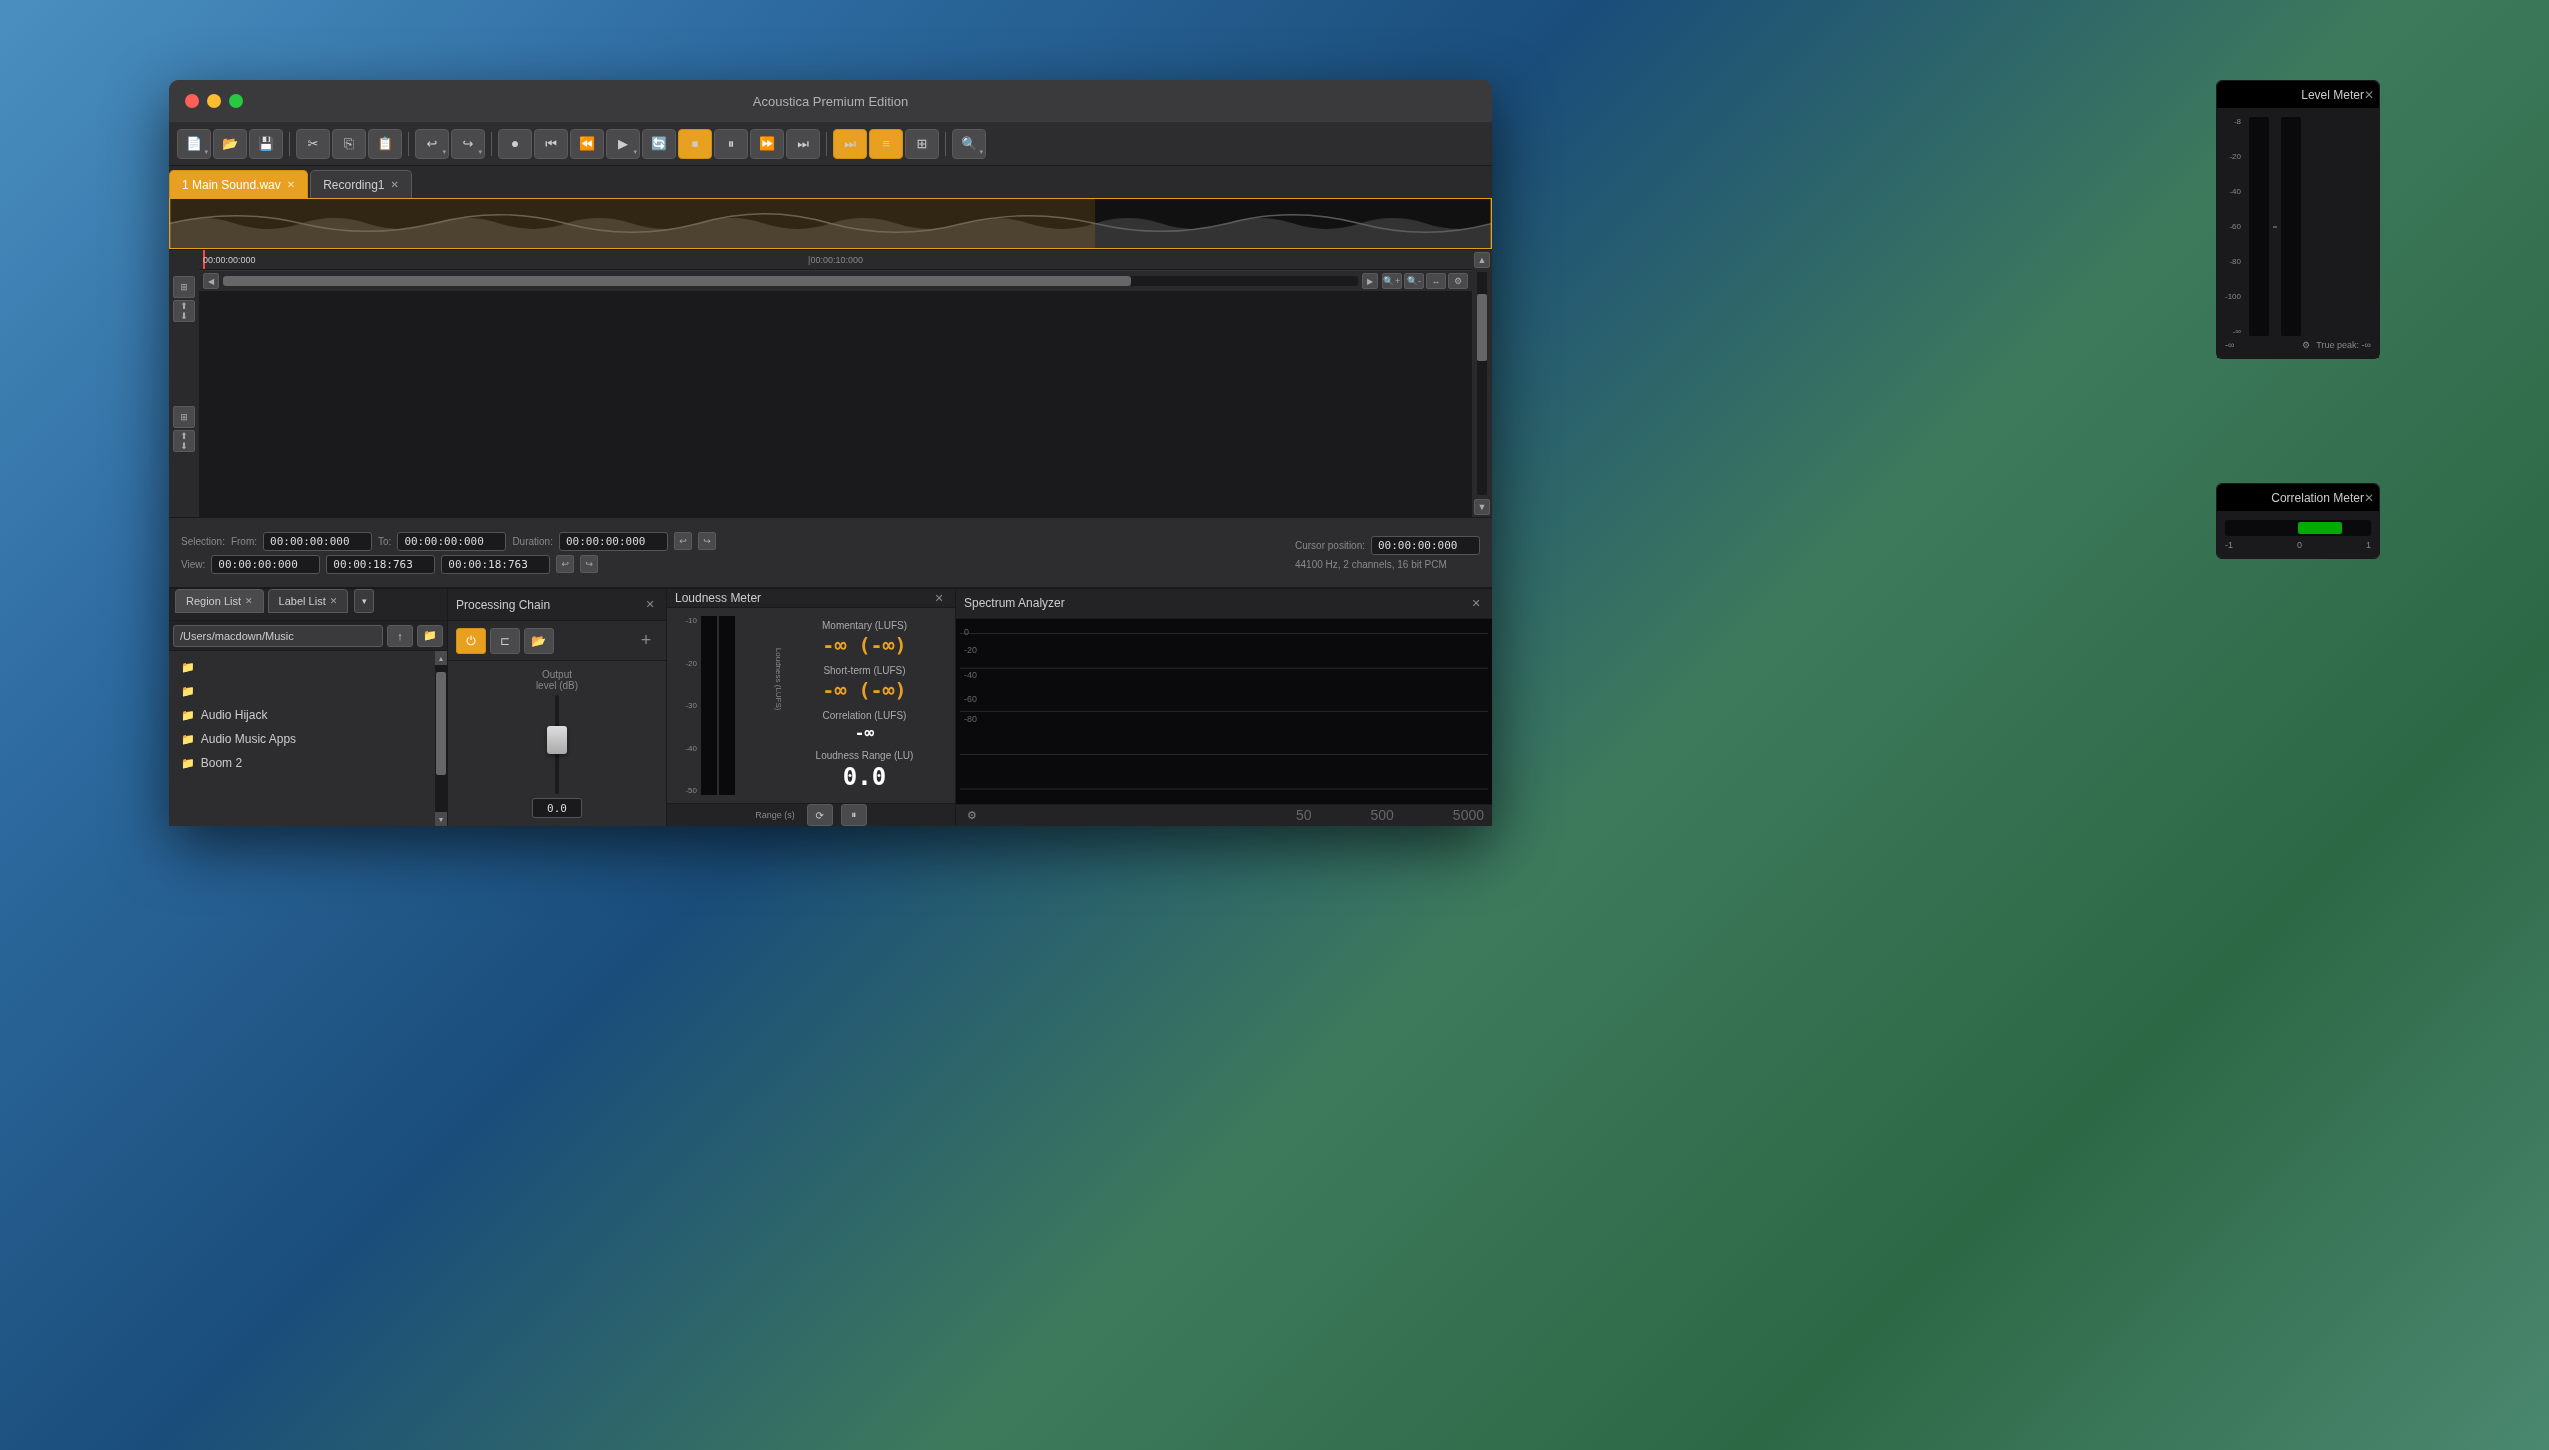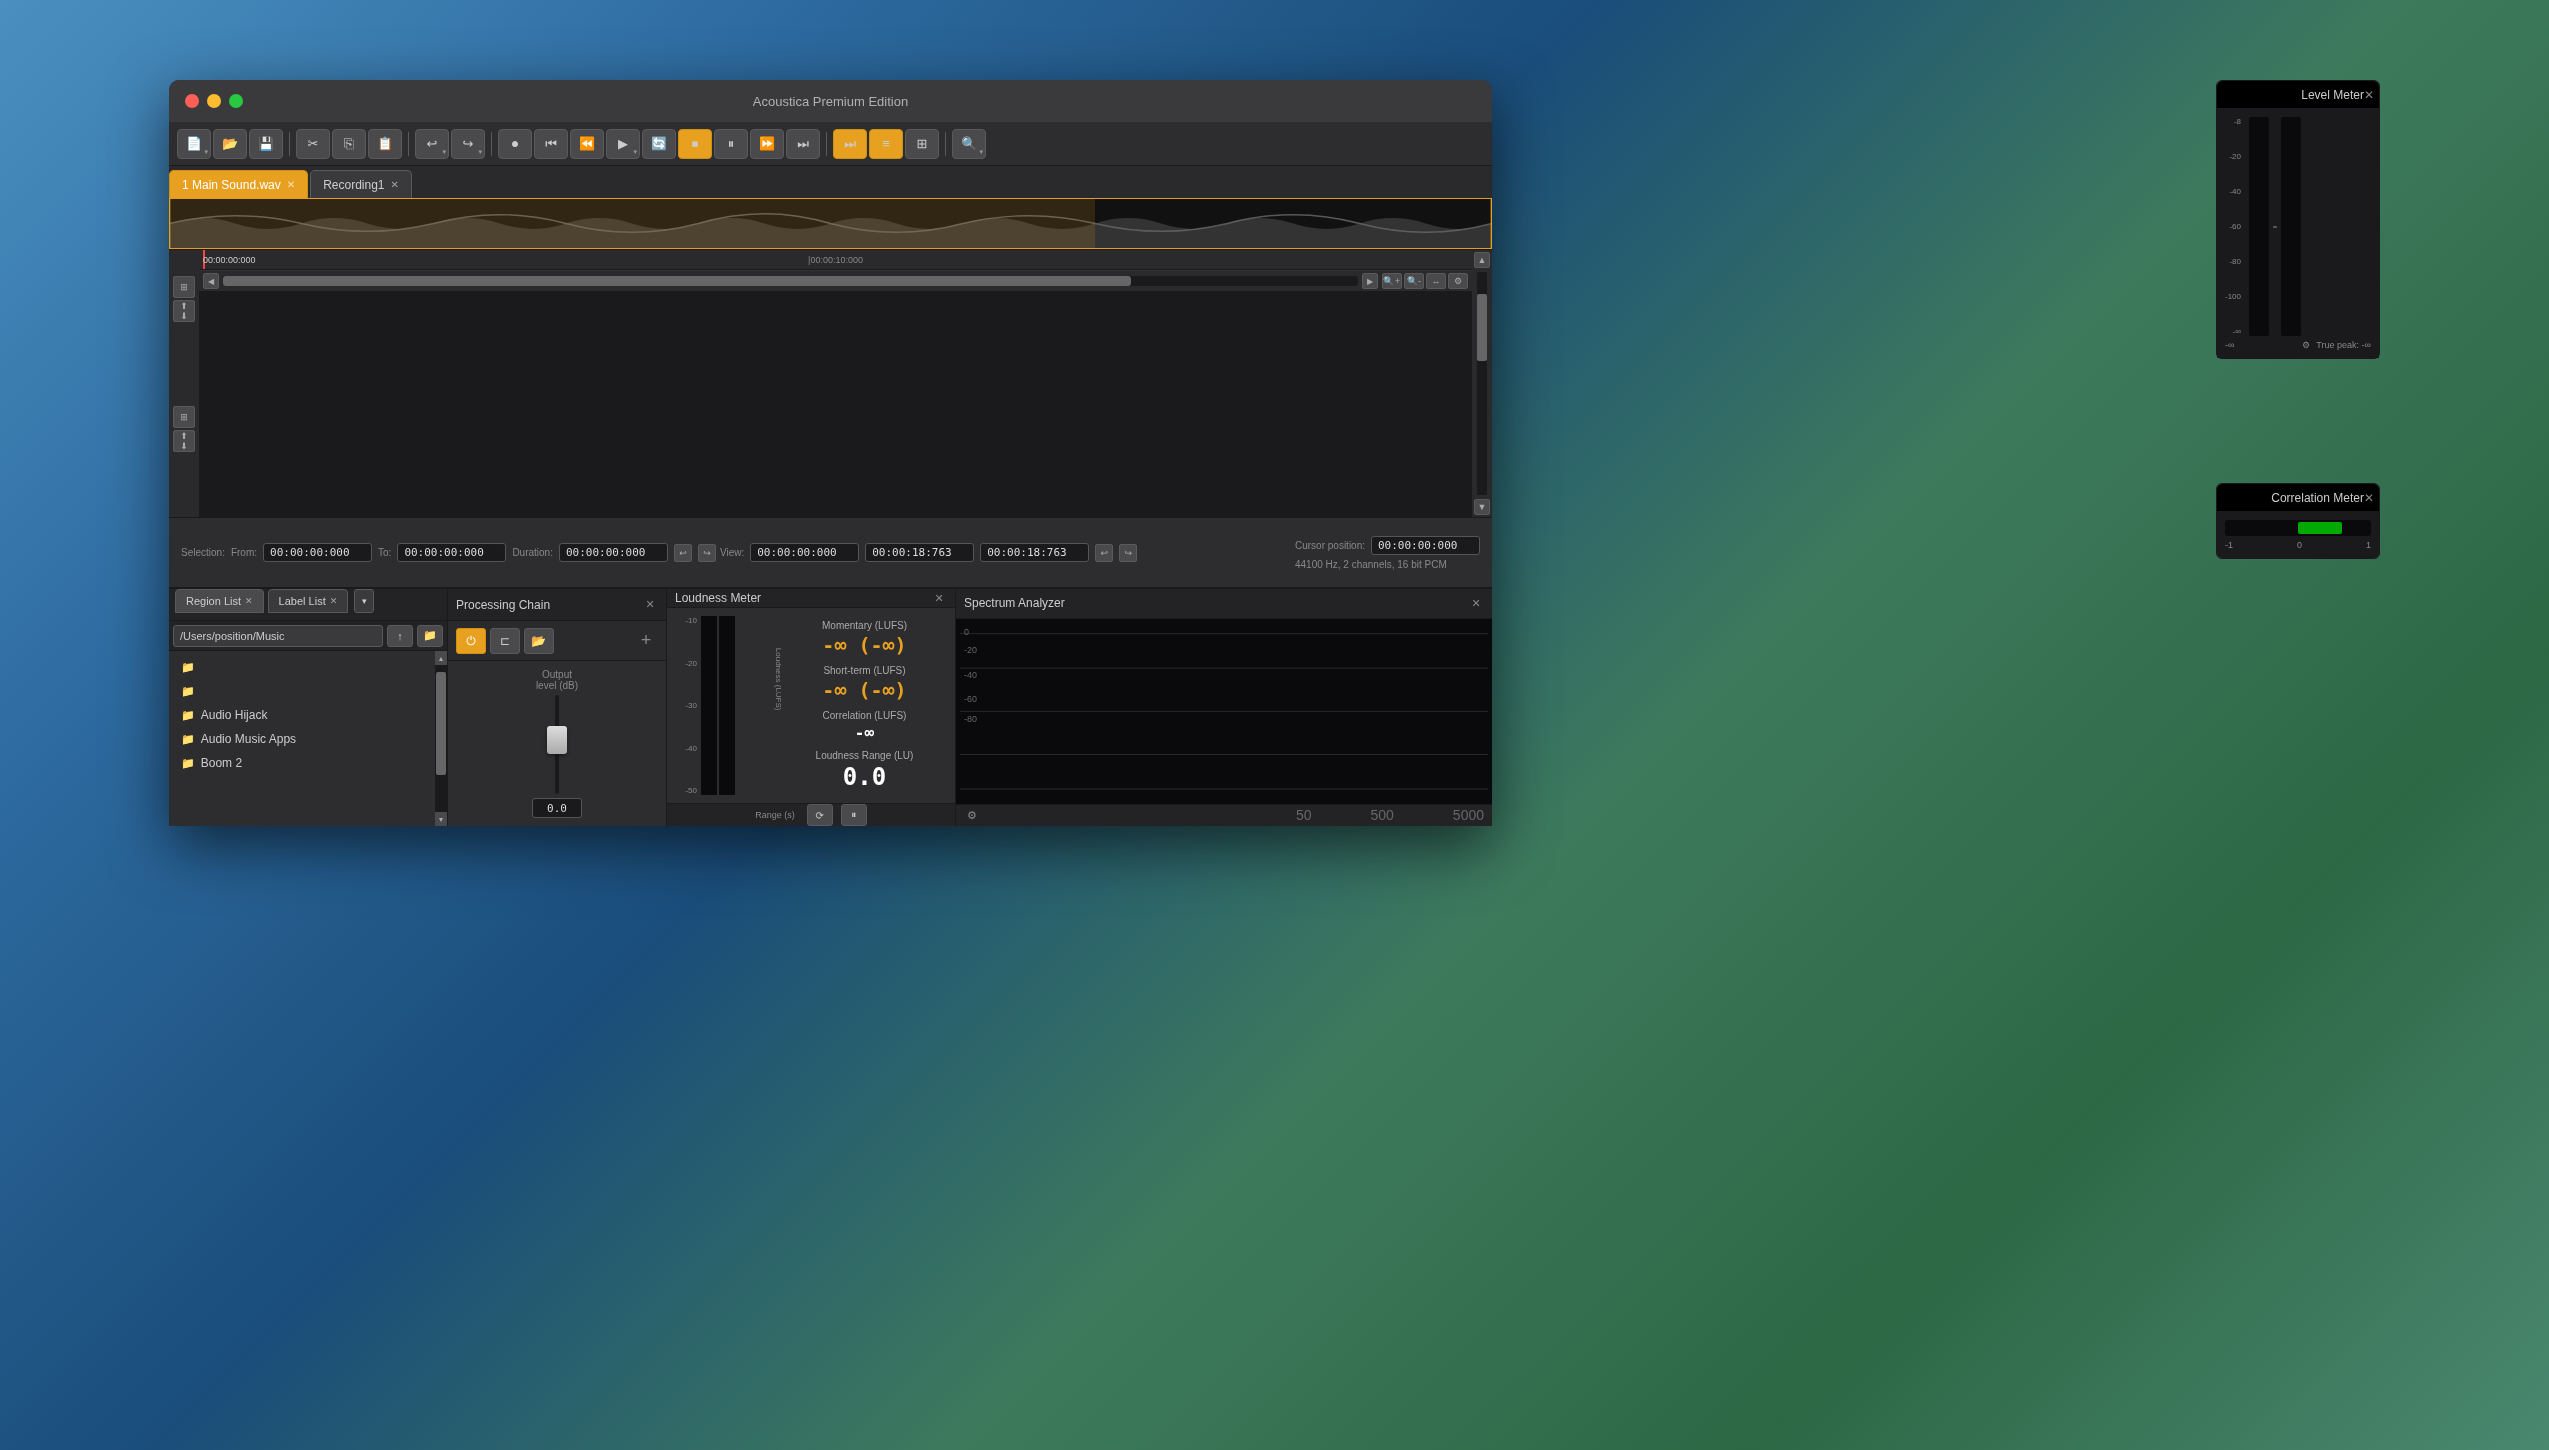--- a/index.html
+++ b/index.html
@@ -316,20 +316,21 @@
       display: flex;
       align-items: center;
       padding: 0 12px;
       gap: 16px;
       flex-shrink: 0;
       font-size: 11px;
       color: #bbb;
     }
     .info-group {
       display: flex;
+      flex-direction: column;
       gap: 4px;
     }
     .info-label {
       color: #888;
       font-size: 10px;
     }
     .info-row {
       display: flex;
       align-items: center;
       gap: 6px;
@@ -1091,21 +1092,21 @@
             <span class="panel-tab-close">✕</span>
           </div>
           <div class="panel-tab">
             <span>Label List</span>
             <span class="panel-tab-close">✕</span>
           </div>
           <div class="panel-tab-dropdown">▾</div>
         </div>
 
         <div class="file-path-bar">
-          <div class="file-path-select" style="display:flex;align-items:center;font-size:11px;color:#ccc;">/Users/position/Music</div>
+          <div class="file-path-select" style="display:flex;align-items:center;font-size:11px;color:#ccc;">/Users/macdown/Music</div>
           <div class="file-path-btn">↑</div>
           <div class="file-path-btn">📁</div>
         </div>
 
         <div style="display:flex; flex:1; overflow:hidden;">
           <div class="file-list" style="flex:1; padding-right:14px;">
             <div class="file-item">
               <span class="file-icon">📁</span>
               <span></span>
             </div>

